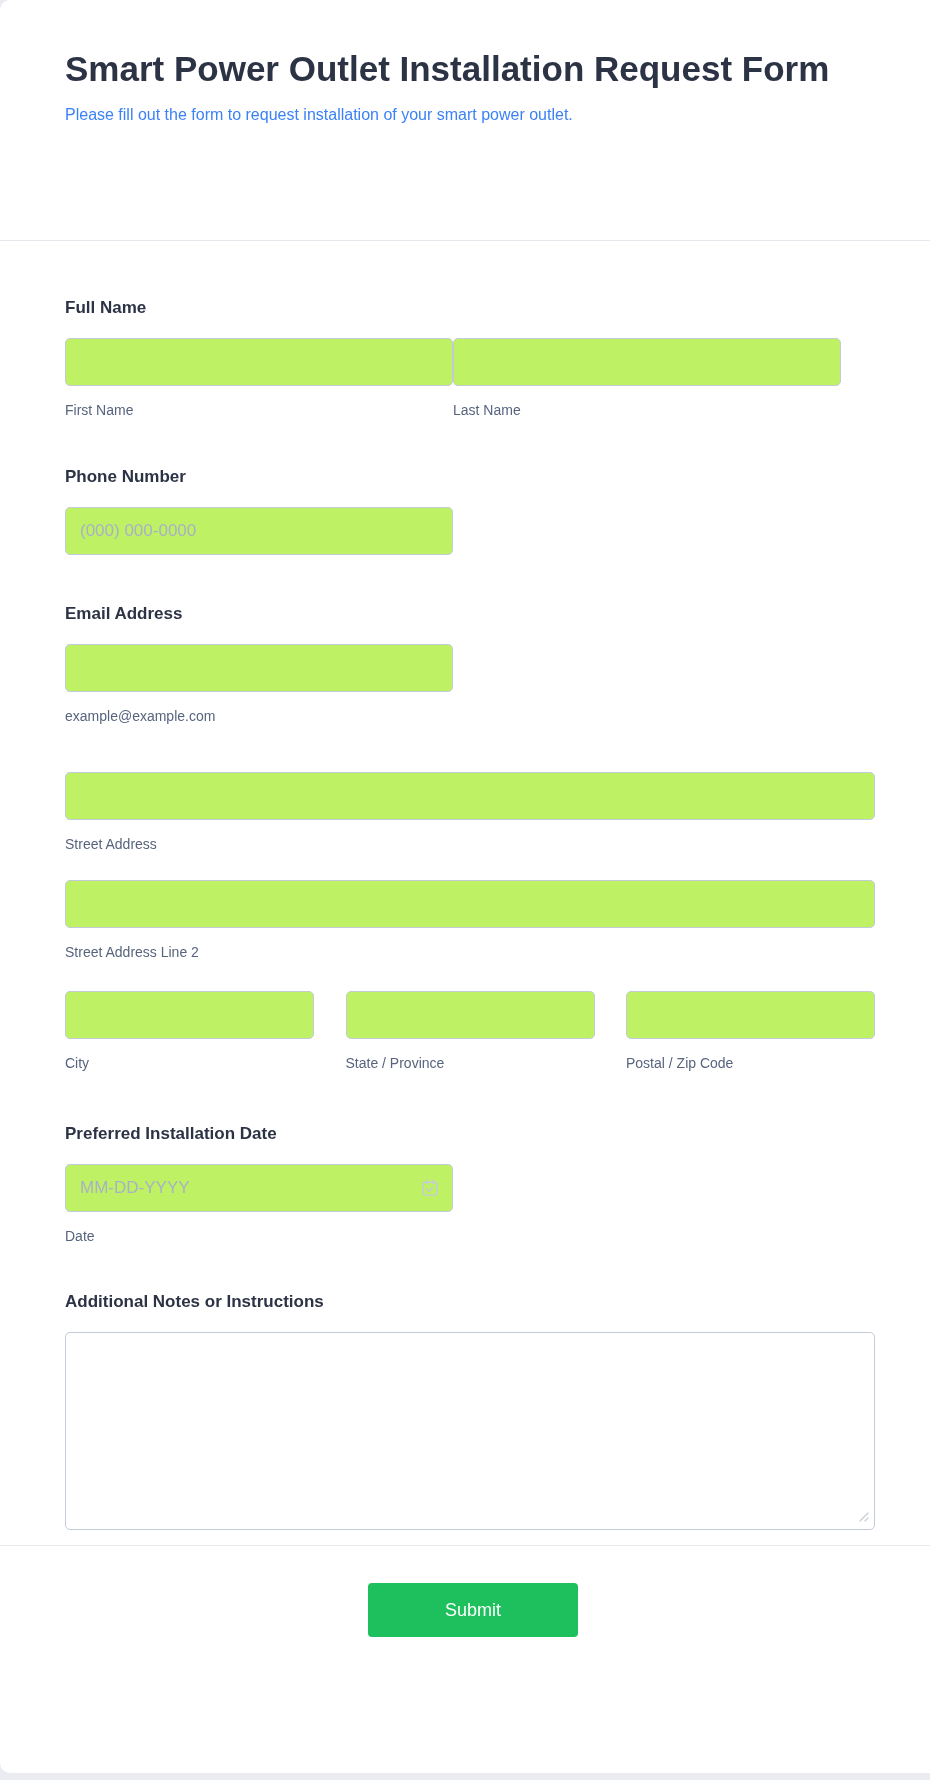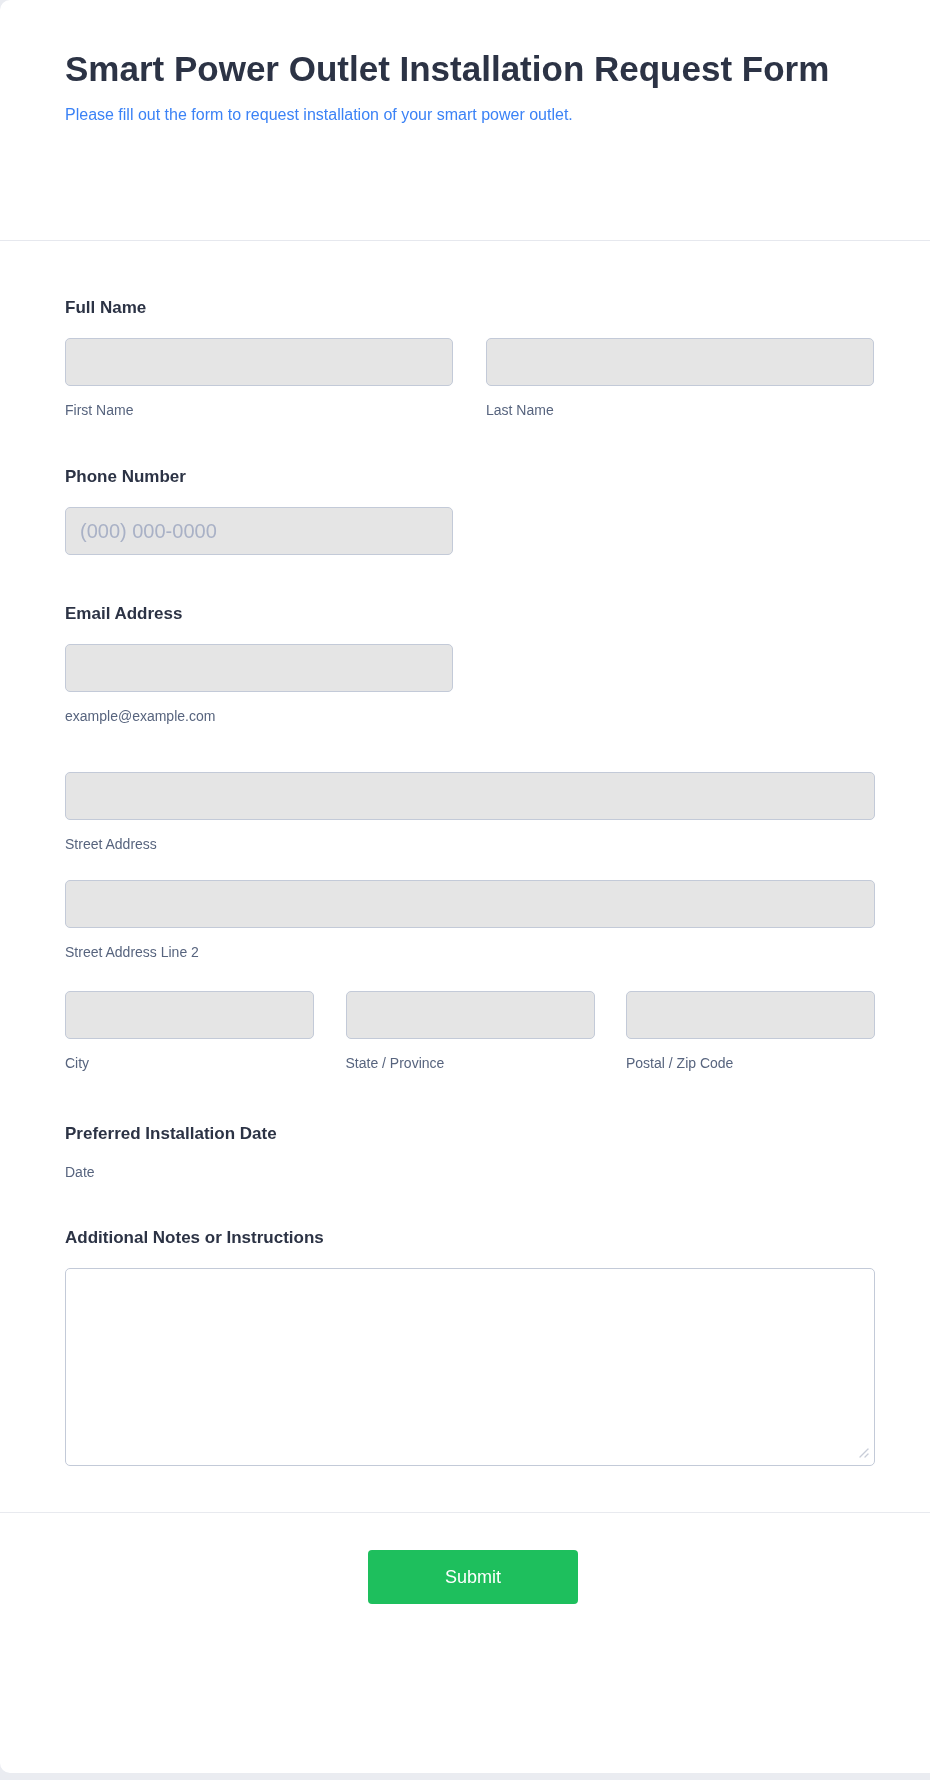--- a/index.html
+++ b/index.html
@@ -71,33 +71,33 @@
     margin-top: 16px;
     font-size: 14px;
     line-height: 16px;
     color: #57647e;
   }
   .txt-input {
     box-sizing: border-box;
     height: 48px;
     border: 1px solid #c3cad8;
     border-radius: 5px;
-    background: #e5e5e5;
-    font-family: "Liberation Sans", sans-serif;
-    font-size: 20px;
+    background: #bef264;
+    font-family: "Liberation Sans", sans-serif;
+    font-size: 17px;
     color: #2c3345;
     padding: 0 14px;
     outline: none;
     display: block;
   }
   .txt-input::placeholder { color: #a9b1c6; opacity: 1; }
   .w-half { width: 388px; }
   .w-full { width: 810px; }
   .w-third { width: 249px; }
-  .row2 { display: flex; gap: 33px; }
+  .row2 { display: flex; }
   .row2 > div { width: 388px; }
   .row3 { display: flex; justify-content: space-between; margin-top: 31px; }
   .street2-wrap { margin-top: 28px; }
   
   .date-wrap { position: relative; width: 388px; }
   .cal-icon {
     position: absolute;
     right: 13px;
     top: 14px;
     width: 20px;
@@ -123,21 +123,21 @@
   .resize-handle {
     position: absolute;
     right: 5px;
     bottom: 7px;
     width: 14px;
     height: 14px;
     cursor: nwse-resize;
   }
   
   .submit-bar {
-    margin-top: 46px;
+    margin-top: 15px;
     border-top: 1px solid #e8eaef;
     text-align: center;
     padding: 37px 0 49px 16px;
     width: 930px;
     box-sizing: border-box;
   }
   .submit-btn {
     width: 210px;
     height: 54px;
     background: #1ebf5d;
@@ -210,20 +210,29 @@
         </div>
         <div>
           <input class="txt-input w-third" type="text" value="" style="">
           <span class="sublabel">Postal / Zip Code</span>
         </div>
       </div>
     </section>
 
     <section class="section sec-date">
       <label class="q-label">Preferred Installation Date</label>
+      <div class="date-wrap">
+        <input class="txt-input w-half" type="text" placeholder="MM-DD-YYYY" style="">
+        <svg class="cal-icon" viewBox="0 0 24 24" fill="none" stroke="#c5cbdb" stroke-width="1.7" stroke-linecap="round" stroke-linejoin="round">
+          <rect x="3.5" y="5" width="17" height="15.5" rx="3"></rect>
+          <line x1="8" y1="3" x2="8" y2="7"></line>
+          <line x1="16" y1="3" x2="16" y2="7"></line>
+          <polyline points="8.5,13.5 11,16 15.5,10.5"></polyline>
+        </svg>
+      </div>
       <span class="sublabel">Date</span>
     </section>
 
     <section class="section sec-notes">
       <label class="q-label">Additional Notes or Instructions</label>
       <div class="notes-wrap">
         <textarea class="notes-area" style=""></textarea>
         <svg class="resize-handle" viewBox="0 0 14 14" fill="none" stroke="#c8cdd8" stroke-width="1.3" stroke-linecap="round">
           <line x1="12" y1="4" x2="4" y2="12"></line>
           <line x1="12" y1="9" x2="9" y2="12"></line>

